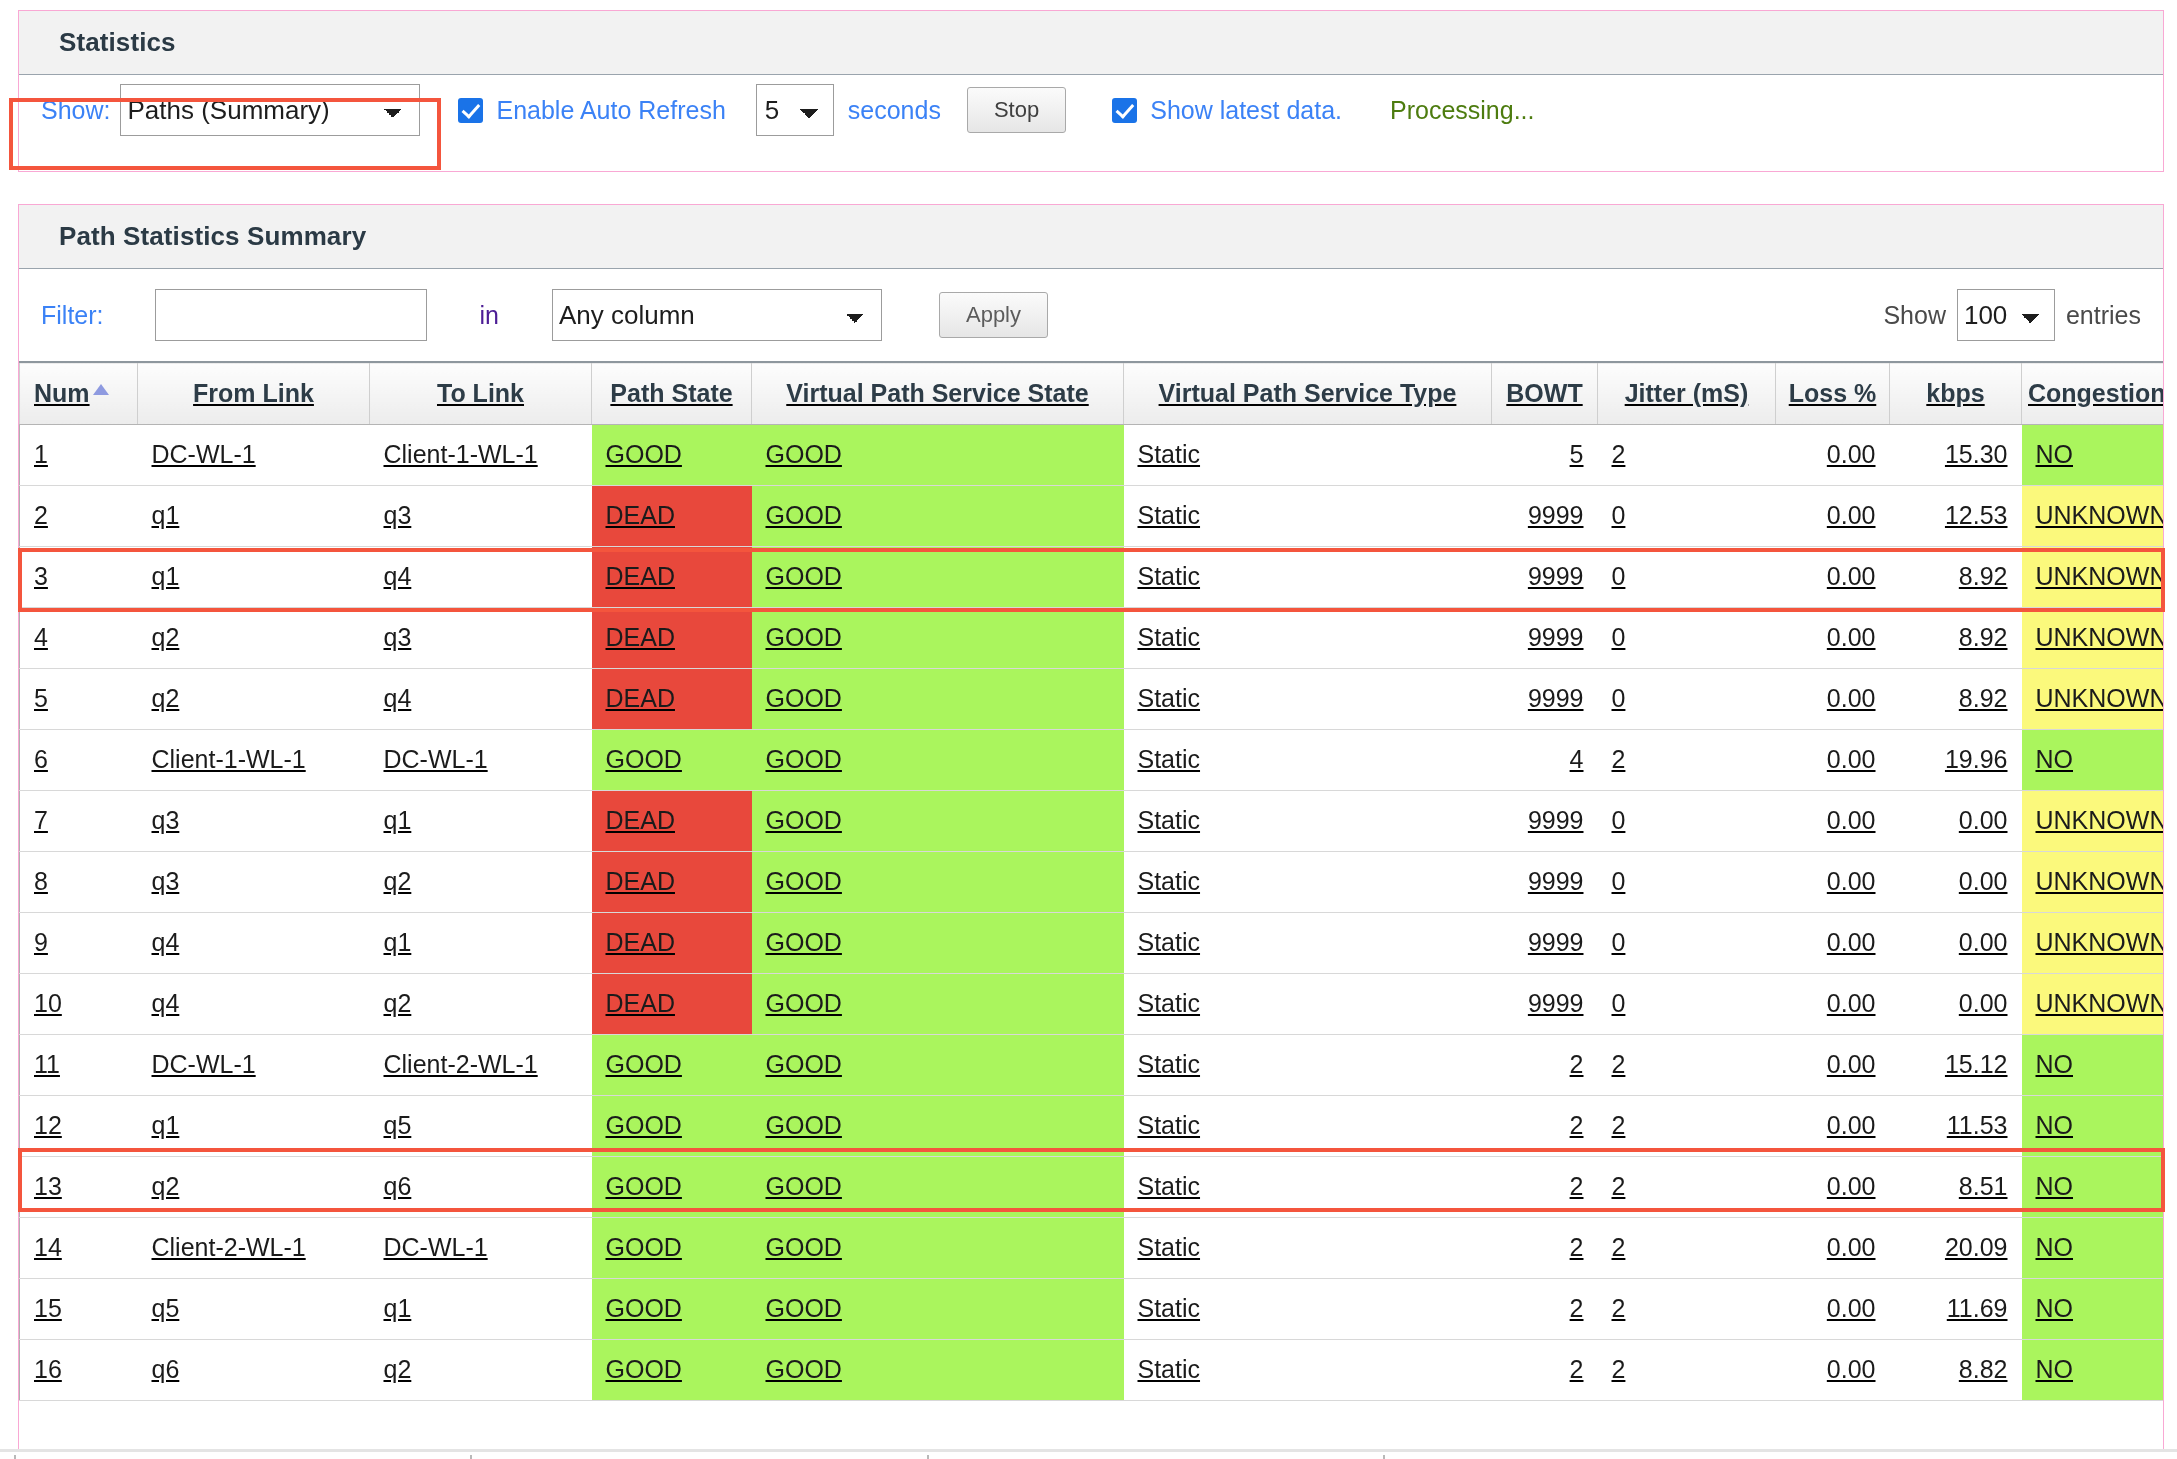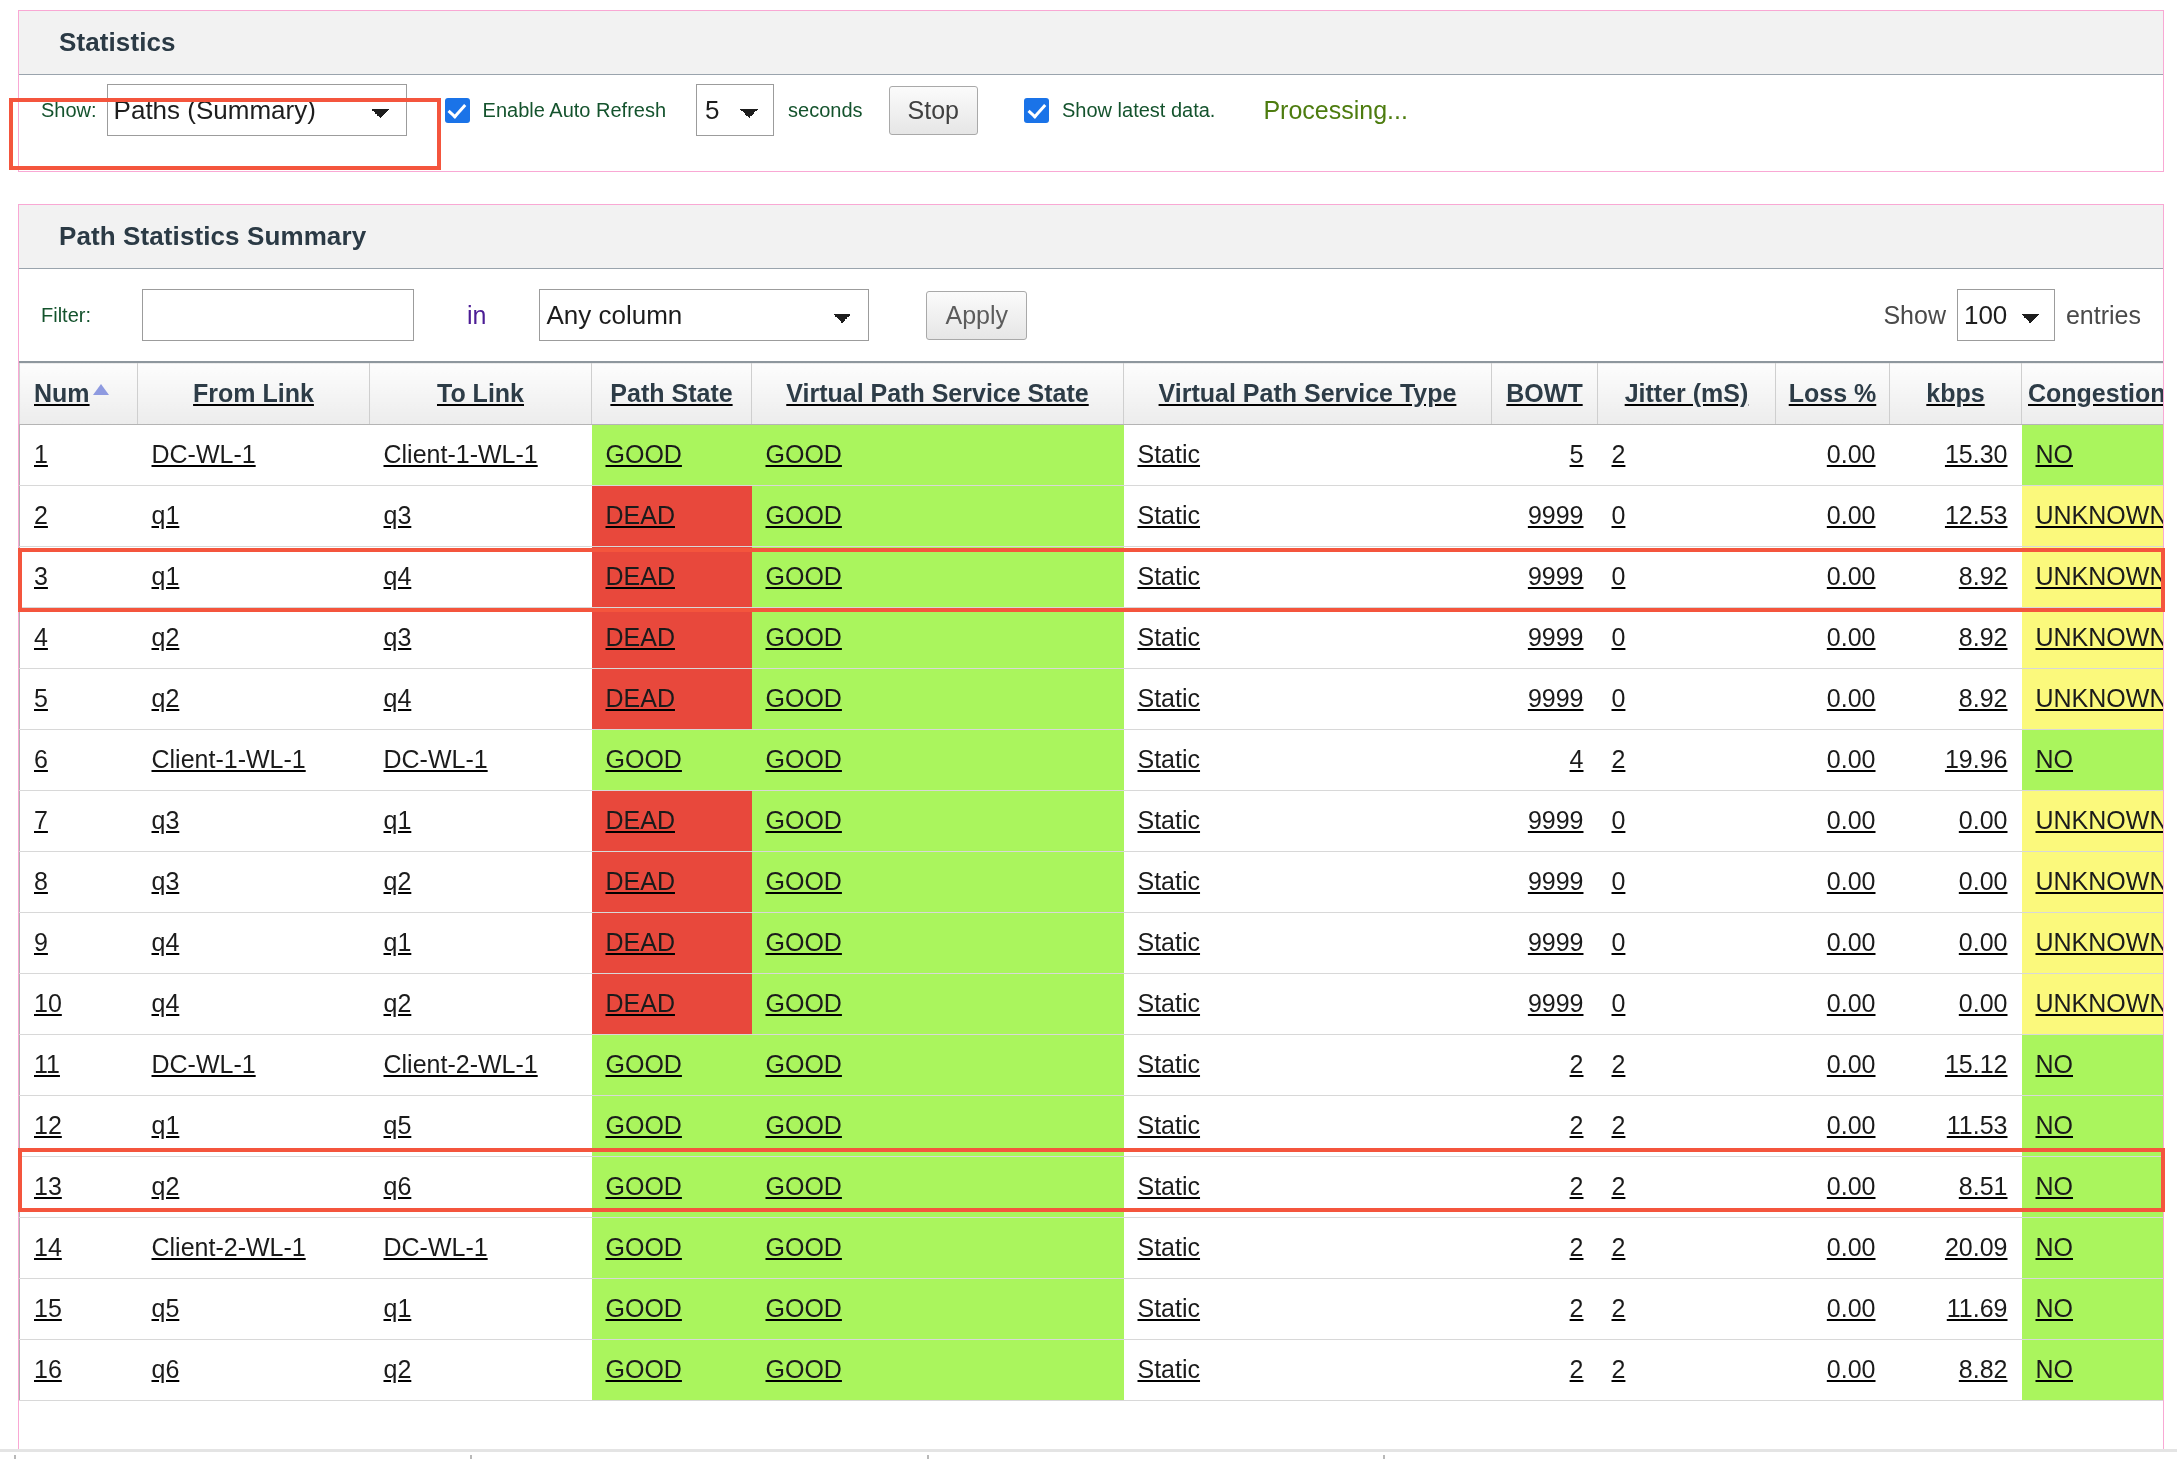--- a/index.html
+++ b/index.html
@@ -45,22 +45,22 @@
   }
   .toolbar {
     display: flex;
     align-items: center;
     height: 70px;
     padding-left: 22px;
     font-size: 25px;
     color: #3a3a3a;
   }
   .tb-label {
-    color: #14532d;
-    font-size: 20px;
+    color: #3b82f6;
+    font-size: 25px;
     margin-right: 10px;
     white-space: nowrap;
   }
   select.ui-select {
     font-family: "Liberation Sans", sans-serif;
     font-size: 26px;
     color: #1d1d1d;
     border: 1px solid #9c9c9c;
     background: #ffffff;
     height: 52px;
@@ -97,26 +97,26 @@
   }
   .cbox::after {
     content: "";
     width: 7px; height: 14px;
     border: solid #ffffff;
     border-width: 0 3px 3px 0;
     transform: rotate(42deg) translate(-1px,-1px);
   }
   .btn {
     font-family: "Liberation Sans", sans-serif;
-    font-size: 25px;
+    font-size: 22px;
     color: #404040;
     background: linear-gradient(#fbfbfb, #e6e6e6);
     border: 1px solid #a9a9a9;
     border-radius: 3px;
-    padding: 9px 18px;
+    padding: 9px 26px;
     cursor: pointer;
   }
   .processing {
     color: #4d7c0f;
     font-size: 25px;
   }
 
   
   #show-highlight {
     position: absolute;

